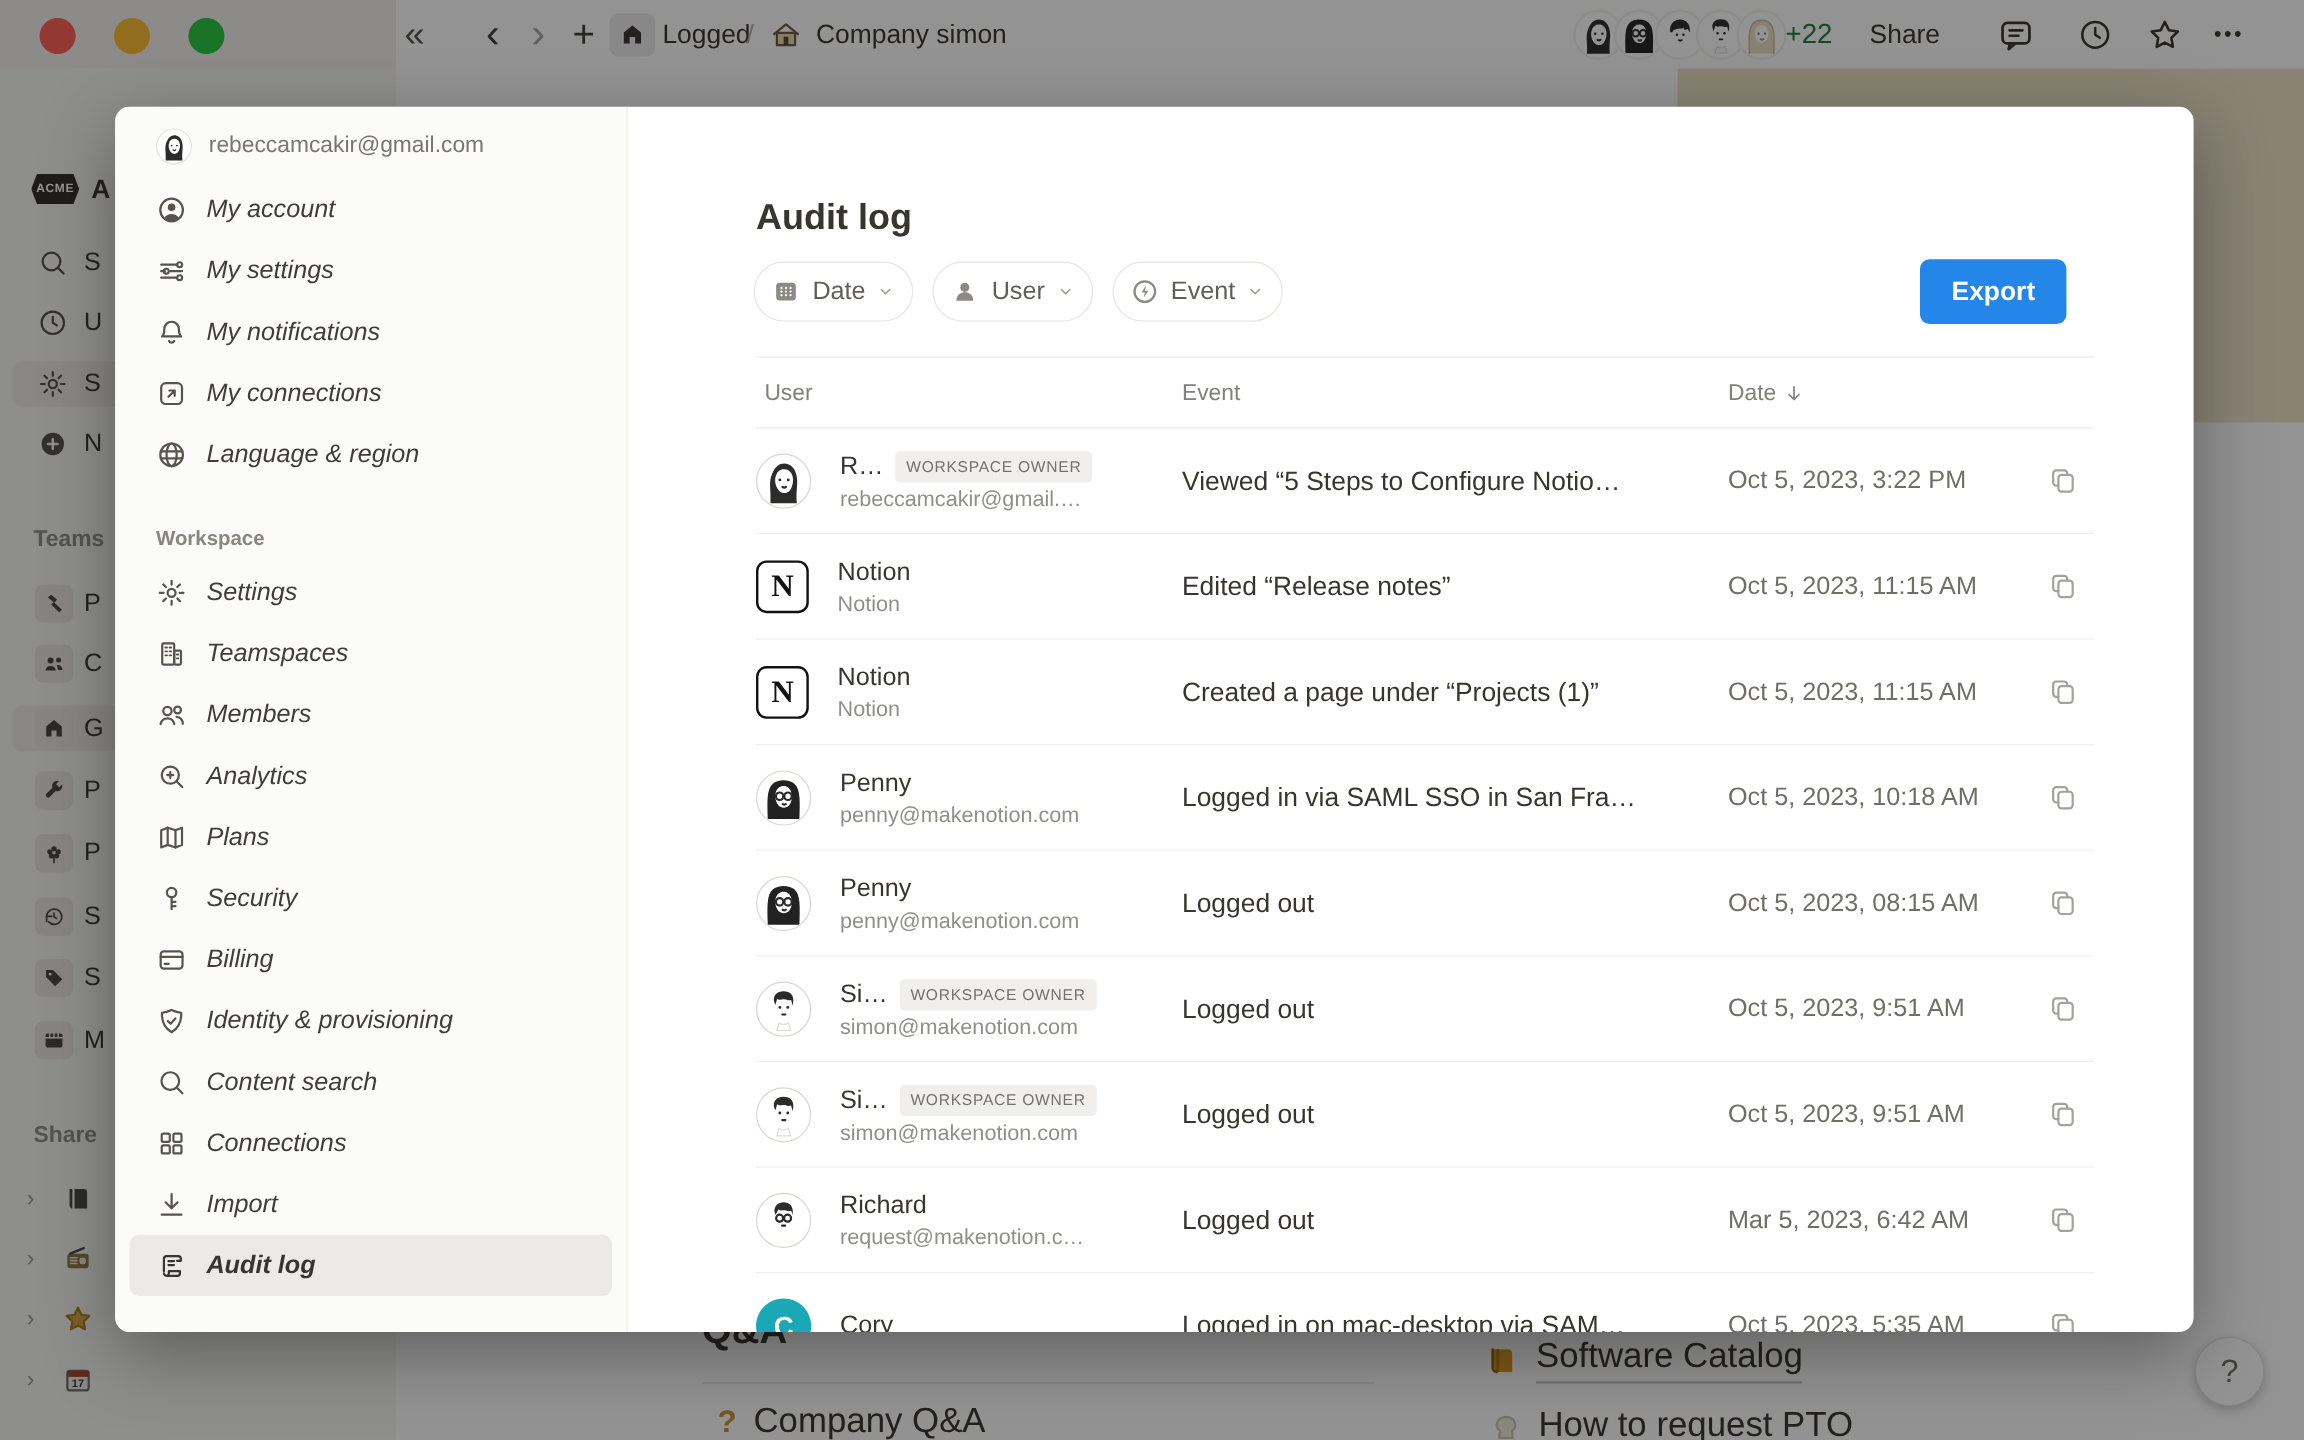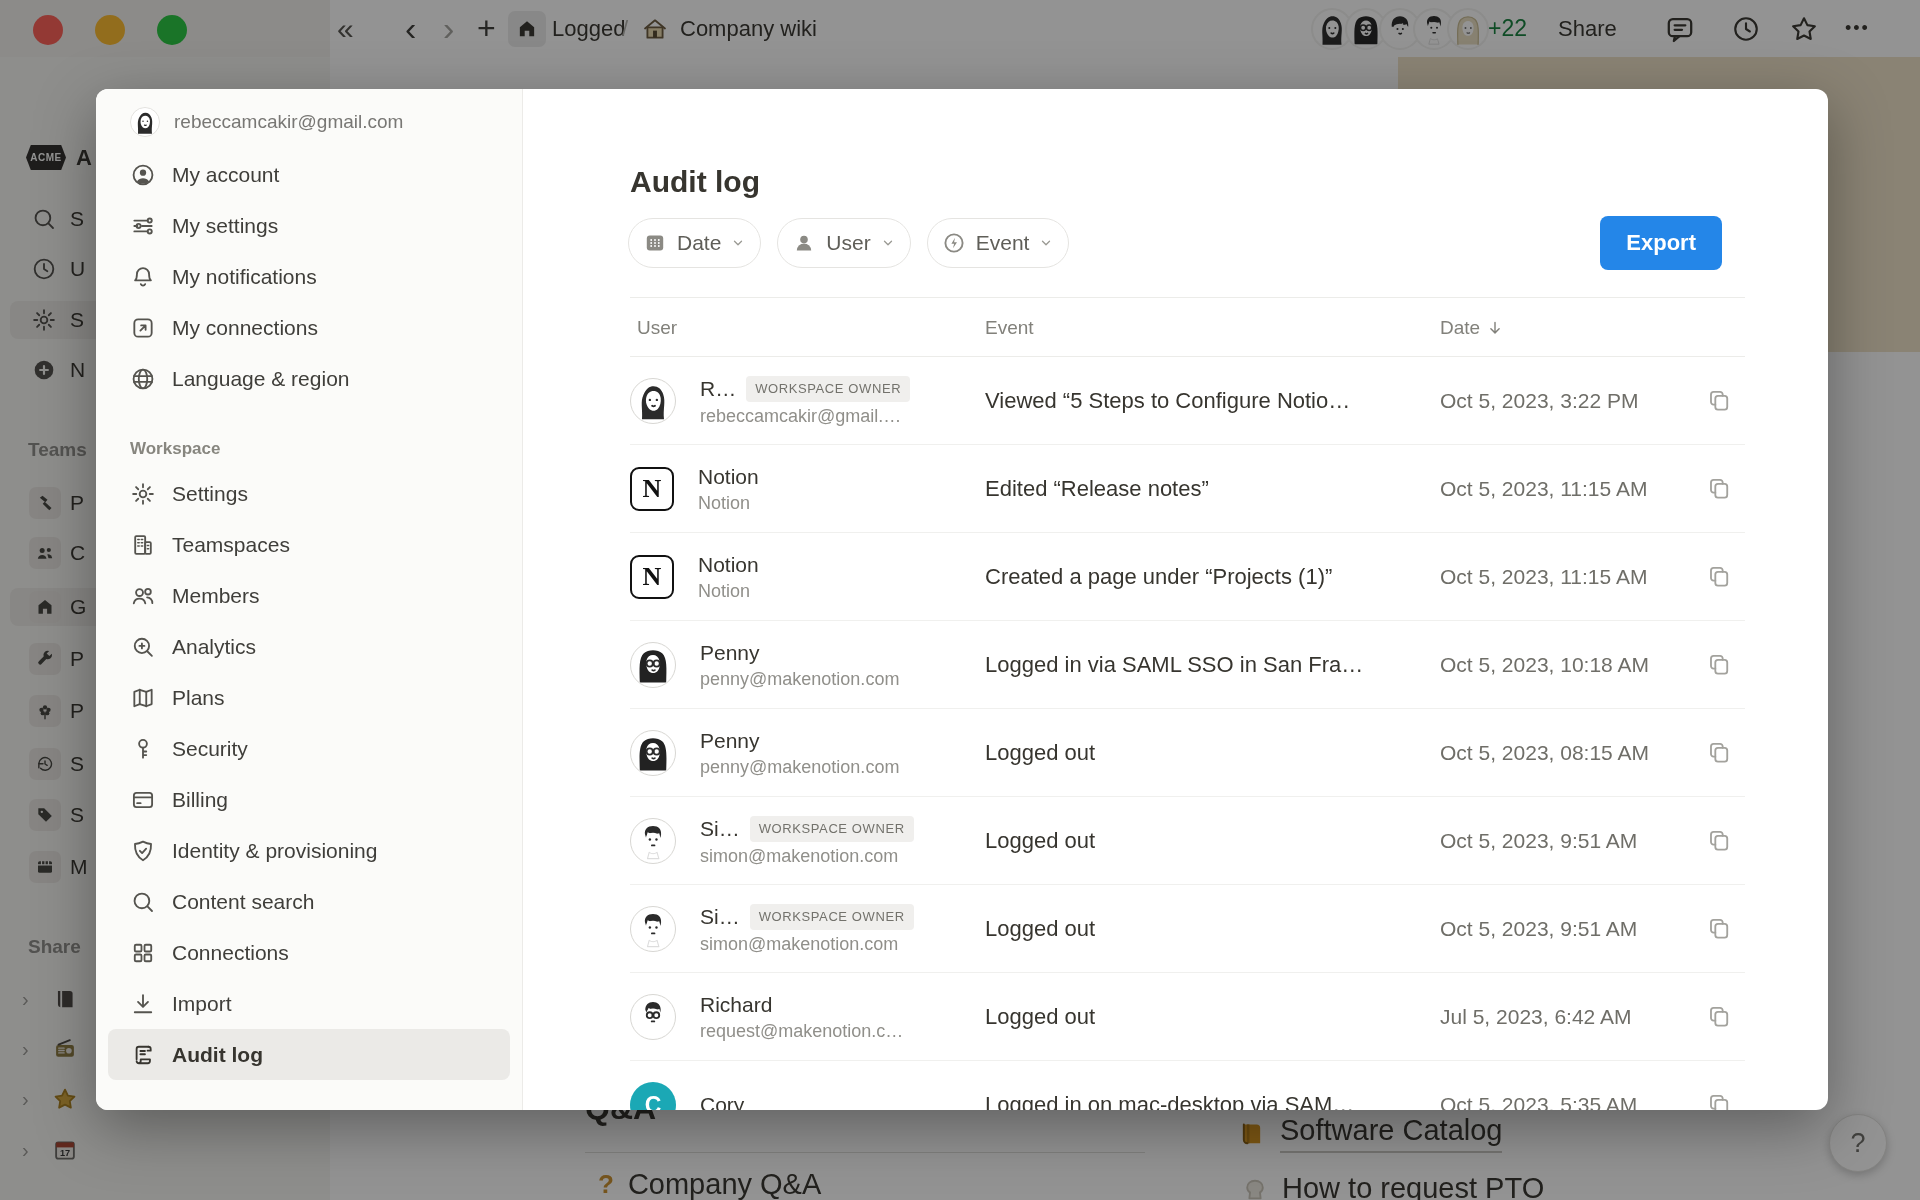--- a/index.html
+++ b/index.html
@@ -51,21 +51,21 @@
 
   .dim{position:absolute;inset:0;background:rgba(8,8,8,0.44);z-index:5;}
 
   
   .modal{position:absolute;left:96px;top:89px;width:1732px;height:1021px;background:#fff;border-radius:12px;
     box-shadow:0 18px 60px rgba(0,0,0,.35);z-index:10;display:flex;overflow:hidden;}
   .m-side{width:427px;background:#FBFBF9;border-right:1px solid #ECEBE8;padding:6px 12px 0 12px;flex:none;}
   .m-row{height:51px;display:flex;align-items:center;padding:0 12px 0 22px;border-radius:8px;color:#3F3E3A;}
   .m-row.email-row{height:54px;}
   .m-row .ic{width:26px;height:26px;color:#55544F;margin-right:16px;}
-  .m-label{font-size:21px;white-space:nowrap;}
+  .m-label{font-size:21px;white-space:nowrap;font-style:italic;}
   .m-email{font-size:19px;color:#787774;white-space:nowrap;}
   .m-avatar{width:30px;height:30px;border-radius:50%;overflow:hidden;margin-right:14px;border:1px solid #E3E2DF;flex:none;background:#fff;}
   .m-section{margin:30px 0 4px 22px;height:30px;font-size:17px;font-weight:700;color:#87867F;display:flex;align-items:center;}
   .m-row.active{background:#EBEAE7;}
   .m-row.active .m-label{font-weight:700;color:#37352F;}
   .m-row.active .ic{color:#37352F;}
 
   .m-main{position:relative;flex:1;}
   .m-title{position:absolute;left:107px;top:76px;font-size:30px;font-weight:700;color:#37352F;}
   .m-filters{position:absolute;left:105px;top:129px;display:flex;gap:16px;}
@@ -128,21 +128,21 @@
     <div class="crumb" style="left:622px;color:#B1B0AB;">/</div>
     <div class="crumb" style="left:642px;">
         <span class="ic" style="width:26px;height:26px;">
           <svg viewBox="0 0 24 24" width="100%" height="100%" fill="none" stroke="currentColor" stroke-width="1.7" stroke-linecap="round" stroke-linejoin="round">
             <path d="M2.8 11.5 12 4l9.2 7.5" stroke="#6B5A3E"></path>
             <rect x="5" y="10.5" width="14" height="9.5" fill="#EAD9AF" stroke="#6B5A3E"></rect>
             <rect x="10.2" y="13.5" width="3.6" height="6.5" fill="#55462F" stroke="none"></rect>
           </svg>
         </span>
       </div>
-    <div class="crumb" style="left:680px;">Company wiki</div>
+    <div class="crumb" style="left:680px;">Company simon</div>
     <div class="tb-avatars">
         <div class="tb-av"><span class="ic" style="width: 38px; height: 38px;">
             <svg viewBox="0 0 24 24" width="100%" height="100%" fill="none" stroke="currentColor" stroke-width="1.7" stroke-linecap="round" stroke-linejoin="round">
               <circle cx="12" cy="12" r="11.6" fill="#fff" stroke="none"></circle>
               <path d="M6 22c.4-6.2-1-9.4.8-13.4C8.2 5.4 10 4 12.3 4c2.4 0 4.4 1.6 5.3 4.4 1.4 4.2-.2 7.6.4 13.6" fill="#2B2B2B" stroke="none"></path>
               <path d="M8.3 10.2c.6-2.4 2-3.6 4-3.6s3.5 1.4 3.9 3.8c.3 2-.3 4.6-1.6 6-1.3 1.3-3.3 1.3-4.6 0-1.4-1.5-2.2-4-1.7-6.2Z" fill="#fff" stroke="none"></path>
               <circle cx="10.3" cy="11.4" r=".65" fill="#2B2B2B" stroke="none"></circle>
               <circle cx="14.1" cy="11.4" r=".65" fill="#2B2B2B" stroke="none"></circle>
               <path d="M11.5 14.6c.5.4 1.1.4 1.6 0" stroke="#2B2B2B" stroke-width="1"></path>
             </svg>
@@ -890,21 +890,21 @@
                     </svg>
                   </span></div>
                 <div class="u-stack">
                   <div class="u-top">
                     <span class="u-name">Richard</span>
                   </div>
                   <div class="u-email">request@makenotion.c…</div>
                 </div>
               </div>
               <div class="cell-event">Logged out</div>
-              <div class="cell-date">Jul 5, 2023, 6:42 AM</div>
+              <div class="cell-date">Mar 5, 2023, 6:42 AM</div>
               <div class="cell-copy">
                 <span class="ic" style="width: 26px; height: 26px;">
                   <svg viewBox="0 0 24 24" width="100%" height="100%" fill="none" stroke="currentColor" stroke-width="1.7" stroke-linecap="round" stroke-linejoin="round">
                     <rect x="8.6" y="7.2" width="11" height="12.8" rx="2.4"></rect>
                     <path d="M15.4 7.2V6a2.4 2.4 0 0 0-2.4-2.4H7A2.4 2.4 0 0 0 4.6 6v7A2.4 2.4 0 0 0 7 15.4h1.6"></path>
                   </svg>
                 </span>
               </div>
             </div>
             <div class="trow">

